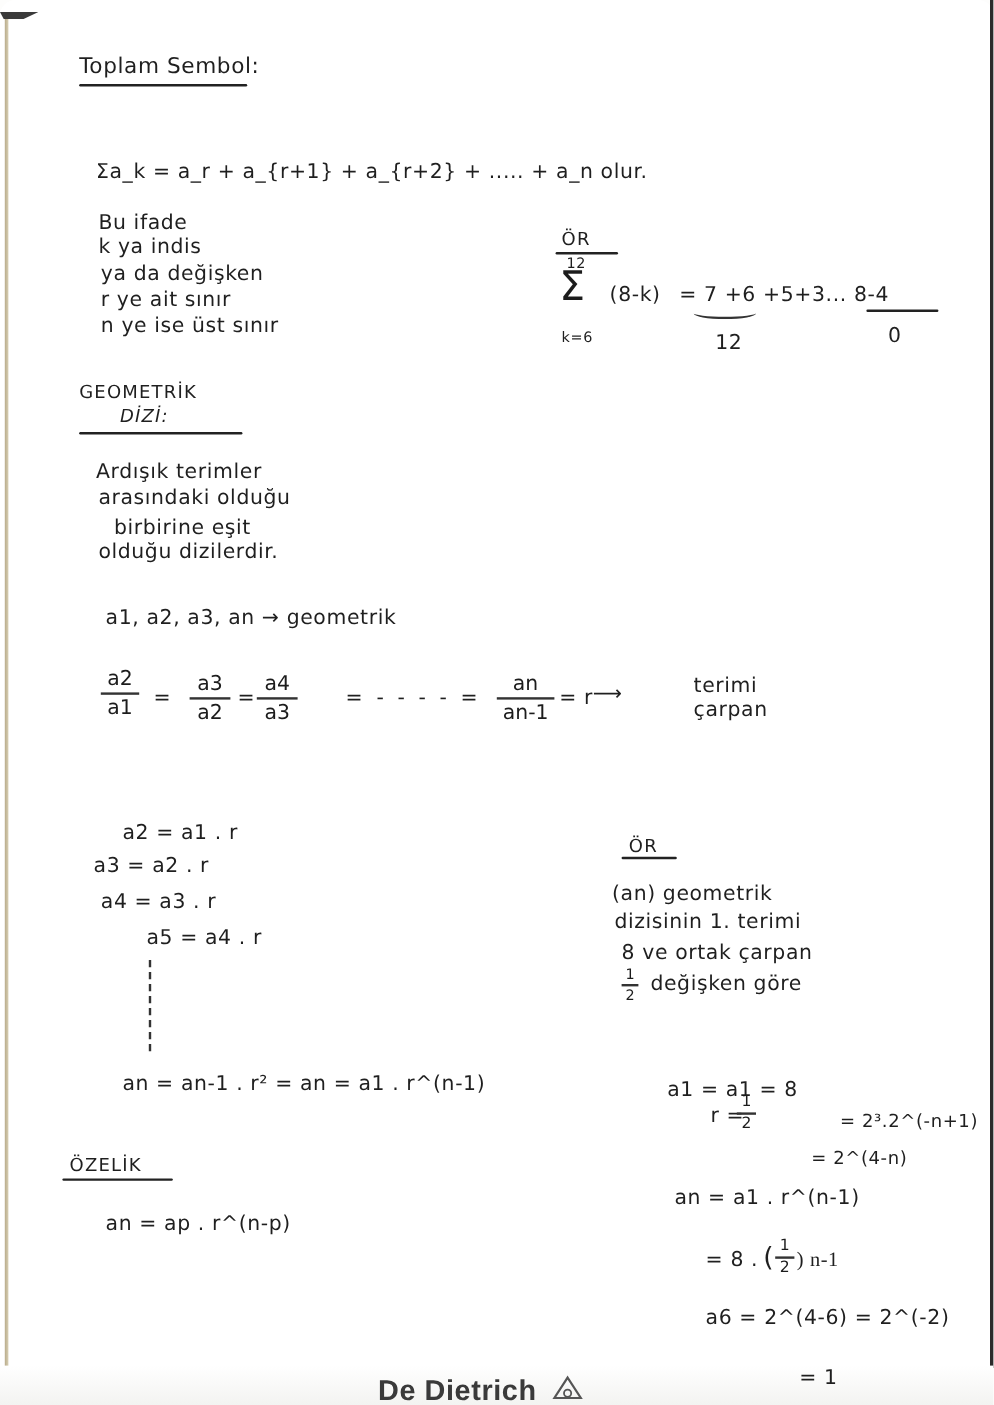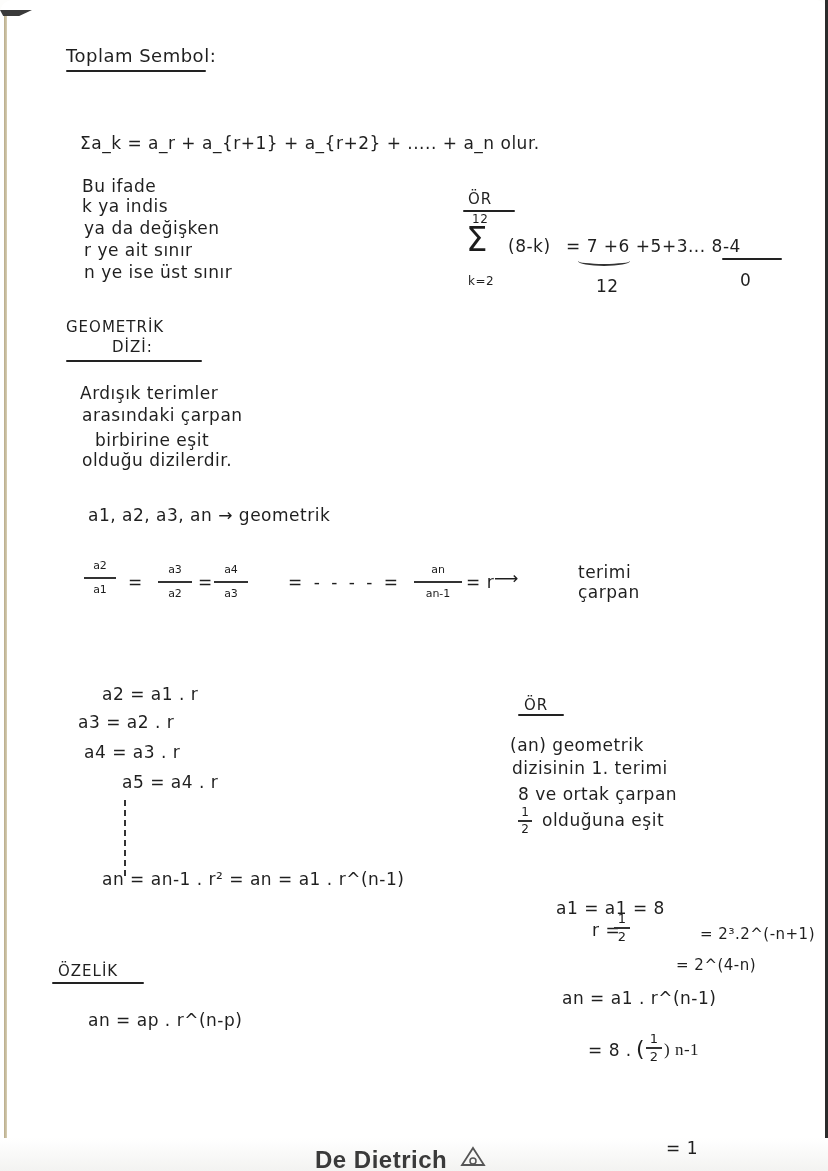--- a/index.html
+++ b/index.html
@@ -36,21 +36,21 @@
       font-family: "DejaVu Sans", sans-serif;
       color: #1f1f1f; letter-spacing: 0.5px;
     }
     .h-title { font-size: 18px; }
     .h-body { font-size: 17px; }
     .h-math { font-size: 17px; }
     .h-caps { font-size: 15px; letter-spacing: 1px; }
     .underline {
       position: absolute; height: 2px; background: #222; border-radius: 1px;
     }
-    .frac { position: absolute; text-align: center; font-size: 11px; }
+    .frac { position: absolute; text-align: center; font-size: 17px; }
     .frac .num, .frac .den { display: block; line-height: 20px; }
     .frac .bar { display: block; height: 2px; background: #333; margin: 1px 0; }
     .sigma { position: absolute; font-size: 34px; line-height: 34px; }
     .small { font-size: 12px; }
     .brace {
       position: absolute; height: 8px; border-bottom: 2px solid #333;
       border-radius: 0 0 50% 50%;
     }
     .dash-line {
       position: absolute; width: 0; border-left: 2px dashed #333;
@@ -83,34 +83,34 @@
   <div class="hw h-body" style="left:82px; top:176px;">Bu ifade</div>
   <div class="hw h-body" style="left:82px; top:196px;">k ya indis</div>
   <div class="hw h-body" style="left:84px; top:218px;">ya da değişken</div>
   <div class="hw h-body" style="left:84px; top:240px;">r ye ait sınır</div>
   <div class="hw h-body" style="left:84px; top:262px;">n ye ise üst sınır</div>
 
   <div class="hw h-caps" style="left:468px; top:190px;">ÖR</div>
   <div class="underline" style="left:463px; top:210px; width:52px; height:1.5px;"></div>
   <div class="hw small" style="left:472px; top:212px;">12</div>
   <div class="sigma" style="left:466px; top:222px;">Σ</div>
-  <div class="hw small" style="left:468px; top:274px;">k=2</div>
+  <div class="hw small" style="left:468px; top:274px;">k=6</div>
   <div class="hw h-math" style="left:508px; top:236px;">(8-k)</div>
   <div class="hw h-math" style="left:566px; top:236px;">= 7 +6 +5+3... 8-4</div>
   <div class="brace" style="left:578px; top:256px; width:52px;"></div>
   <div class="hw h-math" style="left:596px; top:276px;">12</div>
   <div class="underline" style="left:722px; top:258px; width:60px; height:1.5px;"></div>
   <div class="hw h-math" style="left:740px; top:270px;">0</div>
 
   <div class="hw h-caps" style="left:66px; top:318px;">GEOMETRİK</div>
-  <div class="hw h-caps" style="left:112px; top:338px;">DİZİ:</div>
+  <div class="hw h-caps" style="left:100px; top:338px;font-style:italic;">DİZİ:</div>
   <div class="underline" style="left:66px; top:360px; width:136px;"></div>
 
   <div class="hw h-body" style="left:80px; top:383px;">Ardışık terimler</div>
-  <div class="hw h-body" style="left:82px; top:405px;">arasındaki çarpan</div>
+  <div class="hw h-body" style="left:82px; top:405px;">arasındaki olduğu</div>
   <div class="hw h-body" style="left:82px; top:430px;margin-left:13px;">birbirine eşit</div>
   <div class="hw h-body" style="left:82px; top:450px;">olduğu dizilerdir.</div>
 
   <div class="hw h-math" style="left:88px; top:505px;">a1, a2, a3, an → geometrik</div>
 
   <div class="frac" style="left:84px; top:556px; width:32px;">
     <span class="num">a2</span>
     <span class="bar"></span>
     <span class="den">a1</span>
   </div>
@@ -135,56 +135,57 @@
   <div class="hw h-math" style="left:466px; top:572px;">= r</div>
   <div class="hw h-math" style="left:494px; top:568px;">⟶</div>
   <div class="hw h-body" style="left:578px; top:562px;">terimi</div>
   <div class="hw h-body" style="left:578px; top:582px;">çarpan</div>
 
   <div class="hw h-math" style="left:78px; top:684px;margin-left:24px;">a2 = a1 . r</div>
   <div class="hw h-math" style="left:78px; top:712px;">a3 = a2 . r</div>
   <div class="hw h-math" style="left:84px; top:742px;">a4 = a3 . r</div>
   <div class="hw h-math" style="left:86px; top:772px;margin-left:36px;">a5 = a4 . r</div>
   <div class="dash-line" style="left:124px; top:800px; height:76px;"></div>
-  <div class="hw h-math" style="left:102px; top:869px;">an = an-1 . r² = an = a1 . r^(n-1)</div>
+  <div class="hw h-math" style="left:102px; top:893px;">an = an-1 . r² = an = a1 . r^(n-1)</div>
 
   <div class="hw h-caps" style="left:58px; top:962px;">ÖZELİK</div>
   <div class="underline" style="left:52px; top:982px; width:92px;"></div>
   <div class="hw h-math" style="left:88px; top:1010px;">an = ap . r^(n-p)</div>
 
   <div class="hw h-caps" style="left:524px; top:696px;">ÖR</div>
   <div class="underline" style="left:518px; top:714px; width:46px; height:1.5px;"></div>
   <div class="hw h-body" style="left:510px; top:735px;">(an) geometrik</div>
   <div class="hw h-body" style="left:512px; top:758px;">dizisinin 1. terimi</div>
   <div class="hw h-body" style="left:518px; top:784px;">8 ve ortak çarpan</div>
   <div class="frac" style="left:518px; top:806px; width:14px; font-size:12px;">
     <span class="num" style="line-height:13px;">1</span>
     <span class="bar" style="height:1.5px;"></span>
     <span class="den" style="line-height:13px;">2</span>
   </div>
-  <div class="hw h-body" style="left:542px; top:810px;">olduğuna eşit</div>
+  <div class="hw h-body" style="left:542px; top:810px;">değişken göre</div>
 
   <div class="hw h-math" style="left:556px; top:898px;">a1 = a1 = 8</div>
   <div class="hw h-math" style="left:592px; top:920px;">r =</div>
   <div class="frac" style="left:614px; top:912px; width:16px; font-size:13px;">
     <span class="num" style="line-height:14px;">1</span>
     <span class="bar" style="height:1.5px;"></span>
     <span class="den" style="line-height:14px;">2</span>
   </div>
   <div class="hw h-math" style="left:700px; top:925px; font-size:15px;">= 2³.2^(-n+1)</div>
   <div class="hw h-math" style="left:676px; top:956px; font-size:15px;">= 2^(4-n)</div>
   <div class="hw h-math" style="left:562px; top:988px;">an = a1 . r^(n-1)</div>
   <div class="hw h-math" style="left:588px; top:1040px;">= 8 .</div>
   <div class="hw h-math" style="left:636px; top:1036px; font-size:22px;">(</div>
   <div class="frac" style="left:646px; top:1032px; width:16px; font-size:13px;">
     <span class="num" style="line-height:14px;">1</span>
     <span class="bar" style="height:1.5px;"></span>
     <span class="den" style="line-height:14px;">2</span>
   </div>
   <div class="hw h-math" style="left:664px; top:1040px;font-family:Liberation Serif, serif;">) n-1</div>
+  <div class="hw h-math" style="left:588px; top:1088px;">a6 = 2^(4-6) = 2^(-2)</div>
   <div class="hw h-math" style="left:666px; top:1138px;">= 1</div>
 
   <div class="logo">De Dietrich</div>
   <div class="logo-icon">
     <svg width="26" height="26" viewBox="0 0 26 26">
       <polygon points="13,3 24,20 2,20" fill="none" stroke="#555" stroke-width="1.8"></polygon>
       <circle cx="13" cy="16" r="3" fill="none" stroke="#555" stroke-width="1.5"></circle>
     </svg>
   </div>
 </div>

